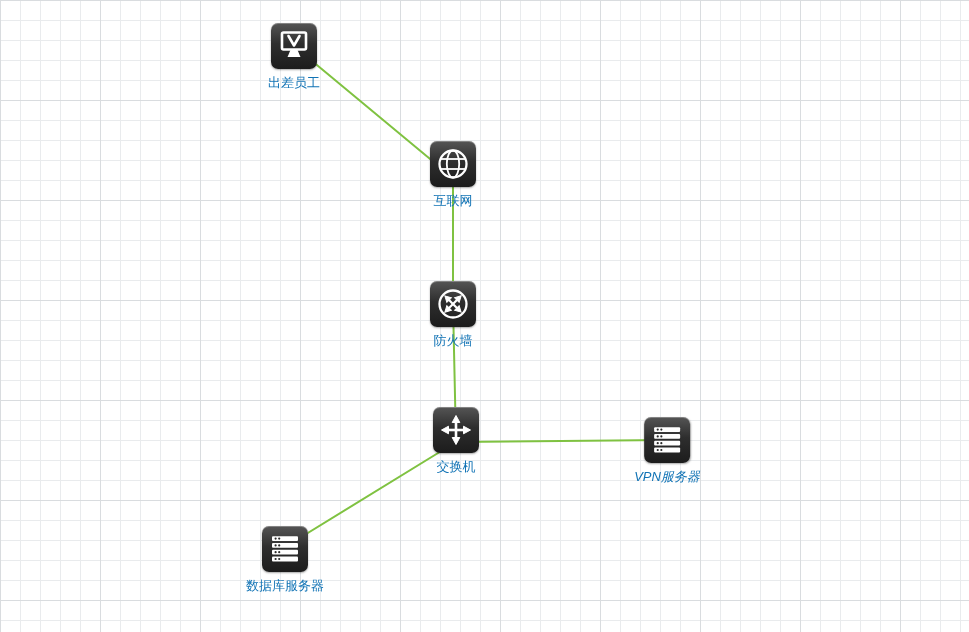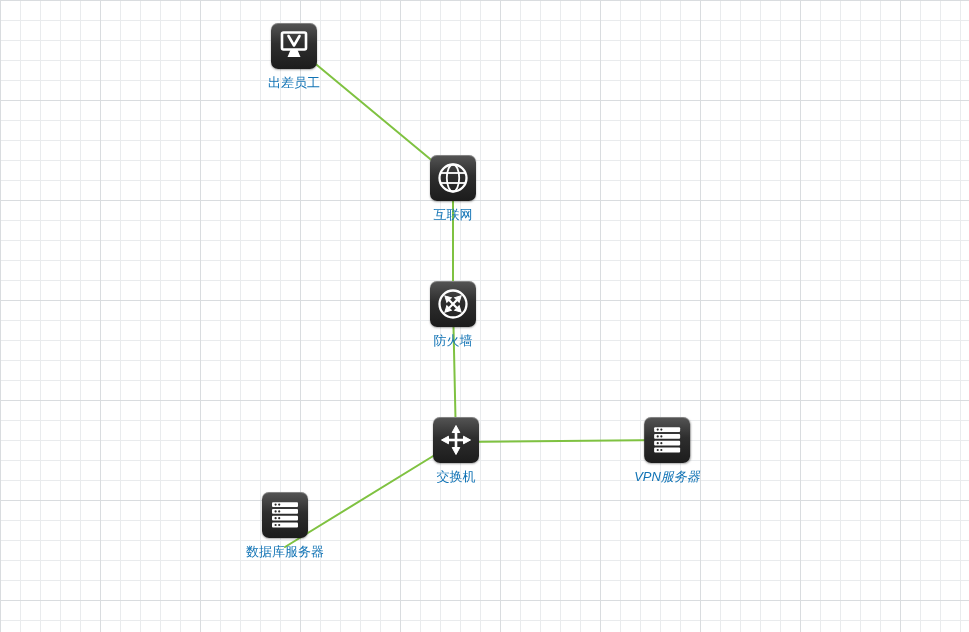--- a/index.html
+++ b/index.html
@@ -72,21 +72,21 @@
     <div class="icon">
       <svg viewBox="0 0 46 46" aria-hidden="true">
         <rect x="11" y="9.5" width="24" height="17" rx="1.5" fill="none" stroke="#ffffff" stroke-width="2.6"></rect>
         <path d="M17.5 13 L23 22.5 L28.5 13" fill="none" stroke="#ffffff" stroke-width="2.6" stroke-linecap="round" stroke-linejoin="round"></path>
         <path d="M19.5 27 L26.5 27 L29.5 34 L16.5 34 Z" fill="#ffffff"></path>
       </svg>
     </div>
     <div class="label" style="color: rgb(17, 115, 181);">出差员工</div>
   </div>
 
-  <div class="node" style="left: 453px; top: 178px;">
+  <div class="node" style="left: 453px; top: 164px;">
     <div class="icon">
       <svg viewBox="0 0 46 46" aria-hidden="true">
         <circle cx="23" cy="23" r="13.5" fill="none" stroke="#ffffff" stroke-width="2.3"></circle>
         <ellipse cx="23" cy="23" rx="6.2" ry="13.5" fill="none" stroke="#ffffff" stroke-width="1.8"></ellipse>
         <line x1="10.6" y1="18" x2="35.4" y2="18" stroke="#ffffff" stroke-width="1.8"></line>
         <line x1="10.6" y1="28" x2="35.4" y2="28" stroke="#ffffff" stroke-width="1.8"></line>
       </svg>
     </div>
     <div class="label" style="color: rgb(17, 115, 181);">互联网</div>
   </div>
@@ -111,21 +111,21 @@
           <g transform="rotate(315 23 23)">
             <line x1="23" y1="23" x2="23" y2="17" stroke-width="2.2"></line>
             <polygon points="23,11.5 26.2,17.5 19.8,17.5"></polygon>
           </g>
         </g>
       </svg>
     </div>
     <div class="label" style="color: rgb(17, 115, 181);">防火墙</div>
   </div>
 
-  <div class="node" style="left: 456px; top: 440px;">
+  <div class="node" style="left: 456px; top: 430px;">
     <div class="icon">
       <svg viewBox="0 0 46 46" aria-hidden="true">
         <g stroke="#ffffff" fill="#ffffff">
           <g>
             <line x1="23" y1="23" x2="23" y2="15" stroke-width="2.6"></line>
             <polygon points="23,8.5 26.8,15.5 19.2,15.5"></polygon>
           </g>
           <g transform="rotate(90 23 23)">
             <line x1="23" y1="23" x2="23" y2="15" stroke-width="2.6"></line>
             <polygon points="23,8.5 26.8,15.5 19.2,15.5"></polygon>
@@ -161,21 +161,21 @@
           <circle cx="13.6" cy="26.2" r="1.1"></circle>
             <circle cx="17.2" cy="26.2" r="1.1"></circle>
           <circle cx="13.6" cy="33.0" r="1.1"></circle>
             <circle cx="17.2" cy="33.0" r="1.1"></circle>
         </g>
       </svg>
     </div>
     <div class="label" style="color: rgb(17, 115, 181);">VPN服务器</div>
   </div>
 
-  <div class="node" style="left: 285px; top: 515px;">
+  <div class="node" style="left: 285px; top: 549px;">
     <div class="icon">
       <svg viewBox="0 0 46 46" aria-hidden="true">
         <g fill="#ffffff">
           <rect x="10" y="10.2" width="26" height="4.8" rx="1"></rect>
           <rect x="10" y="17.0" width="26" height="4.8" rx="1"></rect>
           <rect x="10" y="23.8" width="26" height="4.8" rx="1"></rect>
           <rect x="10" y="30.6" width="26" height="4.8" rx="1"></rect>
         </g>
         <g fill="#2a2a2a">
           <circle cx="13.6" cy="12.6" r="1.1"></circle>

